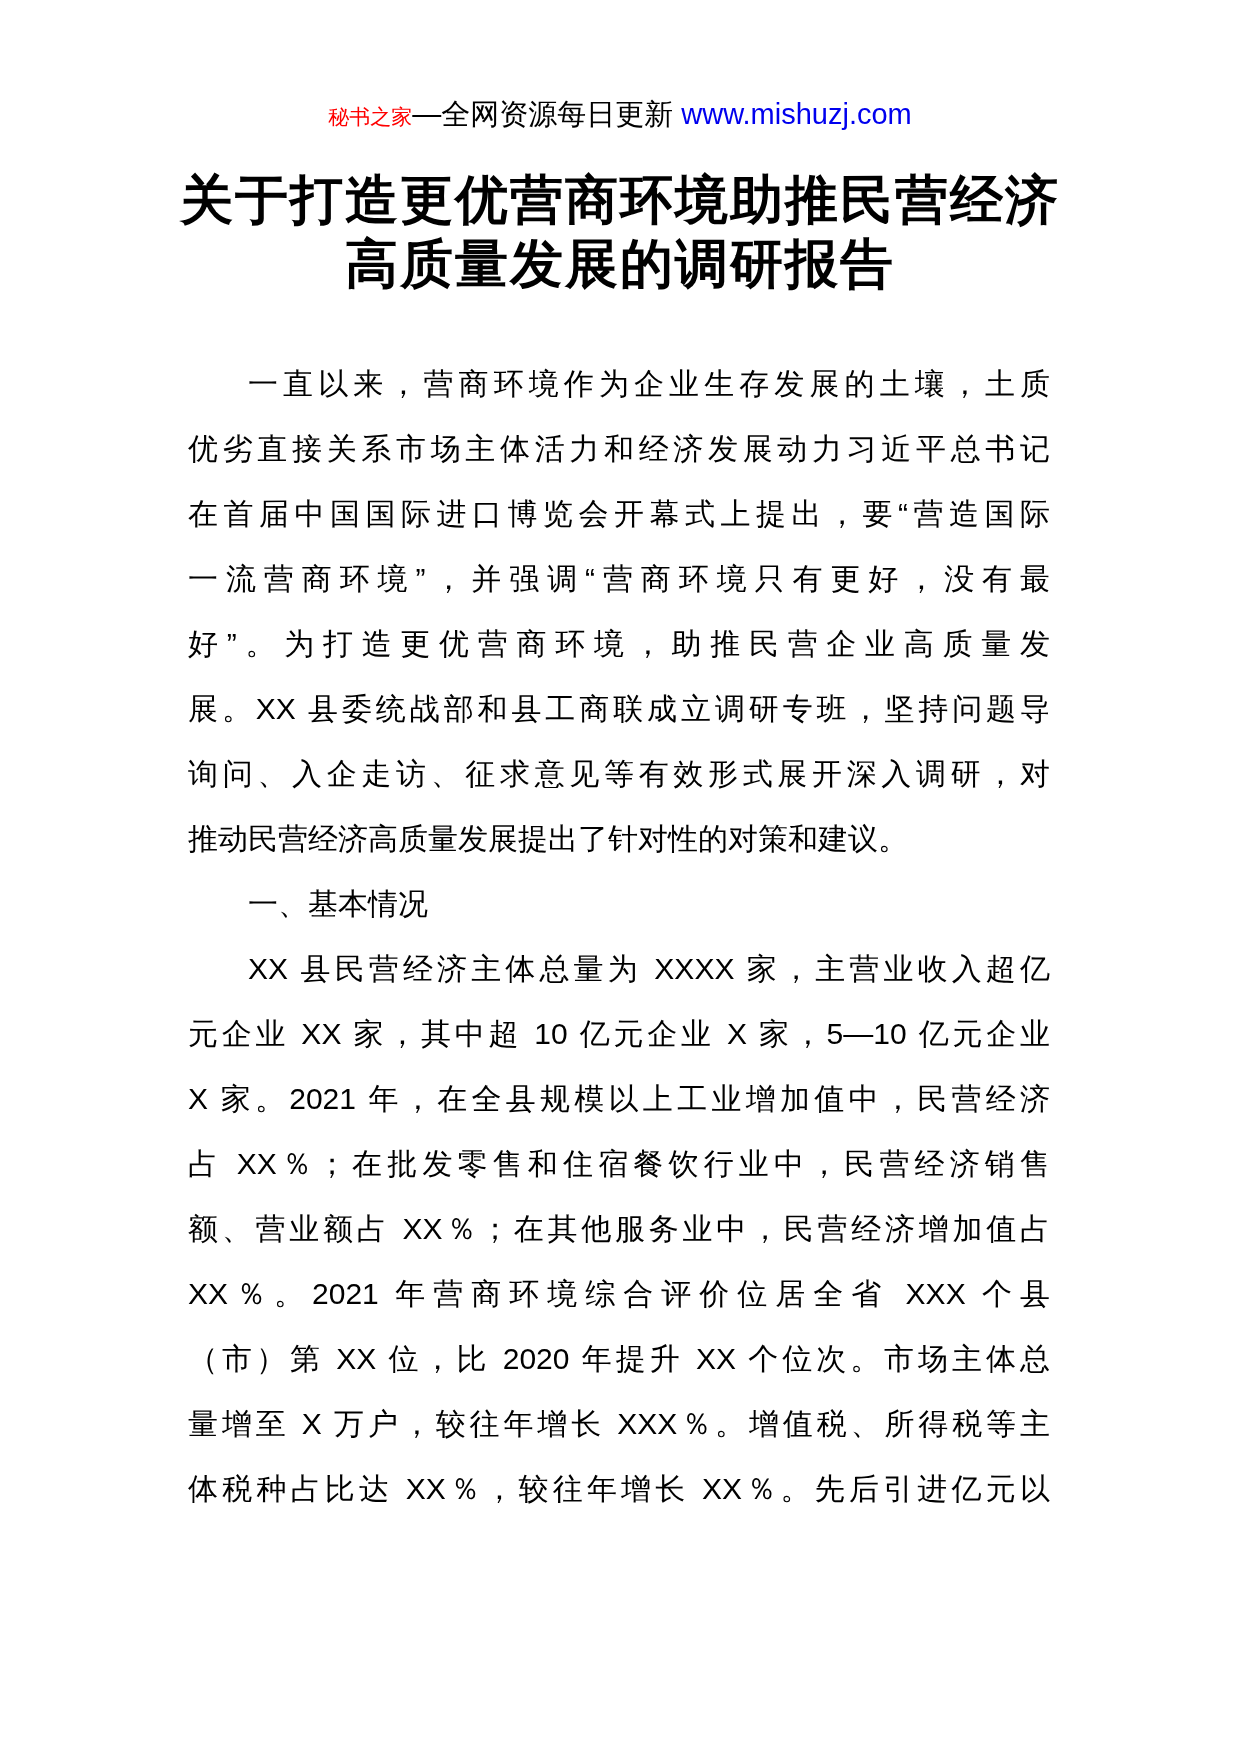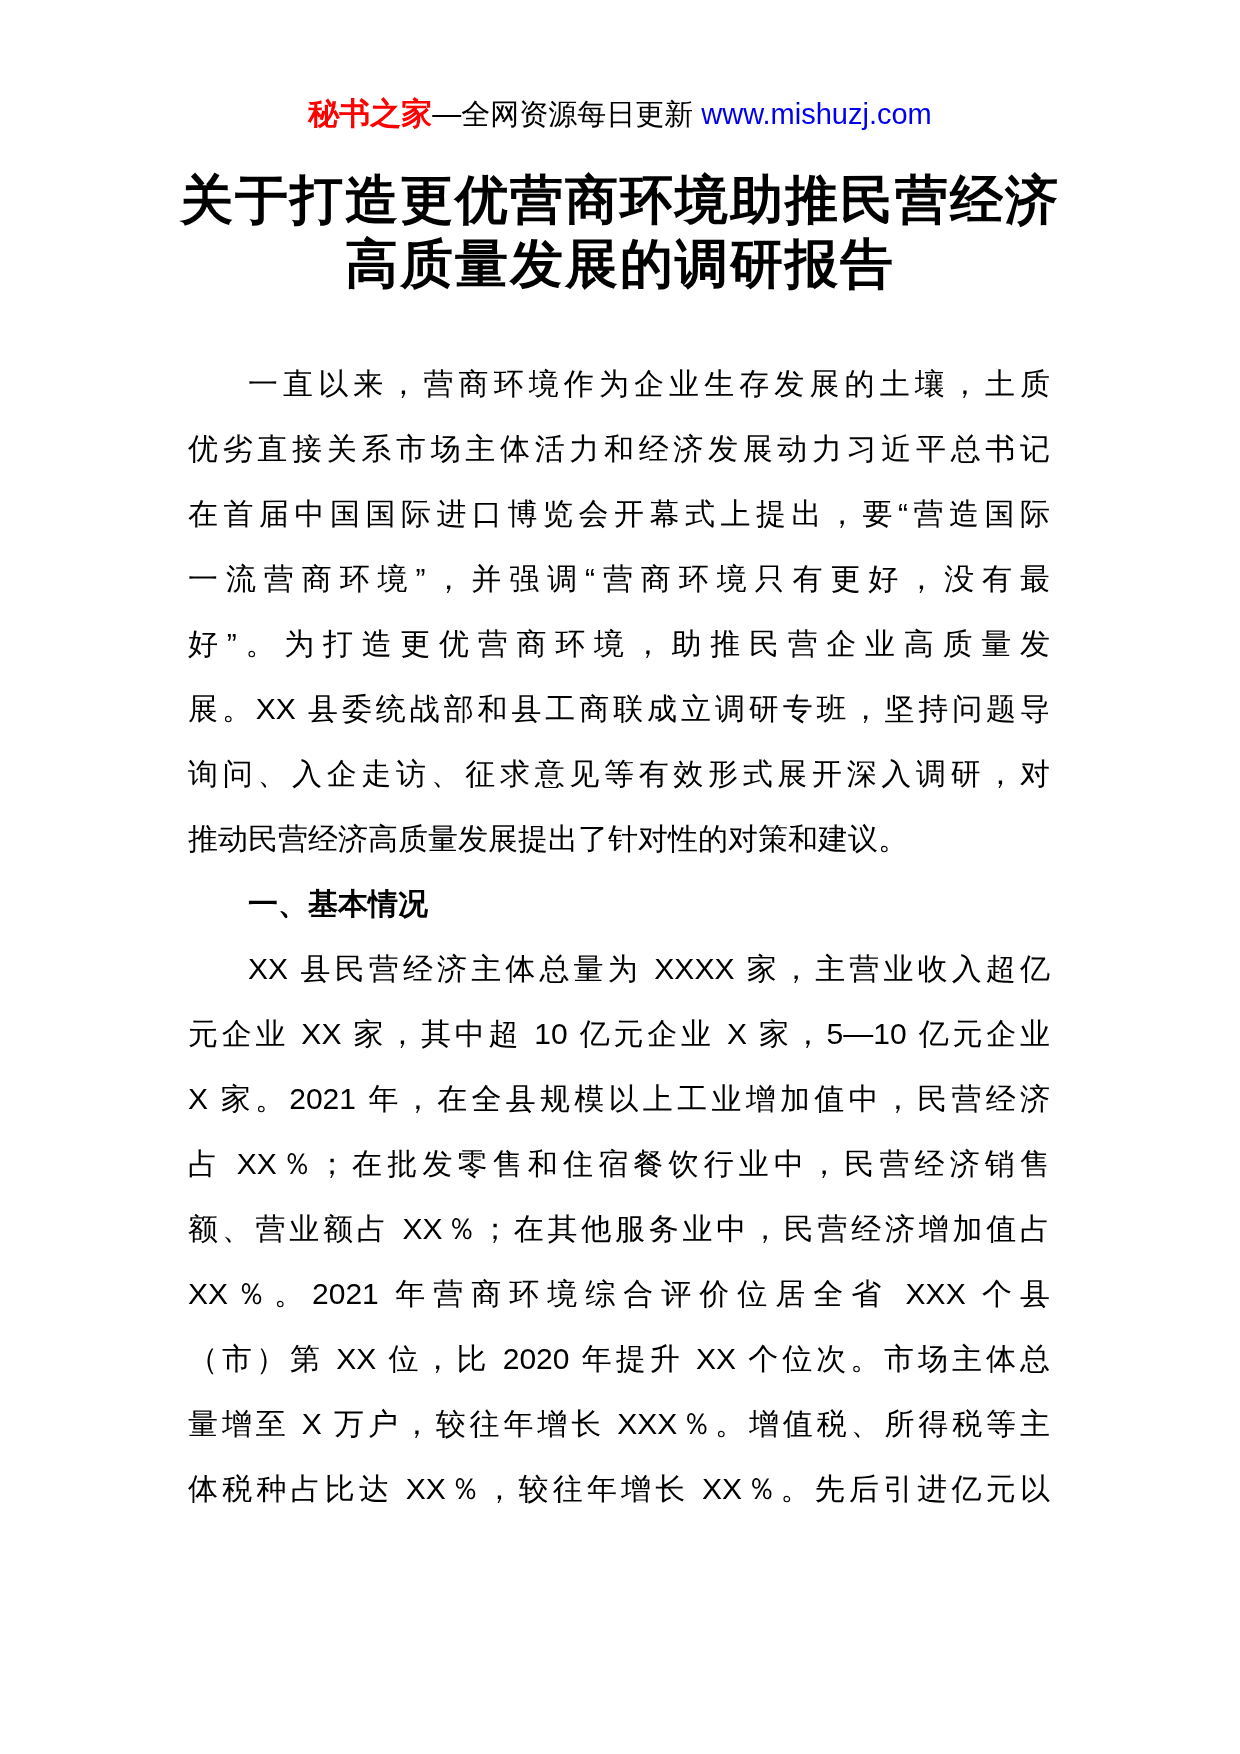--- a/index.html
+++ b/index.html
@@ -11,21 +11,21 @@
     overflow:hidden;
     font-family:"Liberation Sans", sans-serif;
     color:#000;
   }
   .doc-header {
     position:absolute; top:95px; left:0; width:100%;
     text-align:center;
     font-size:29px; line-height:38px;
     white-space:nowrap;
   }
-  .site-name { font-weight:bold; font-size:31px;text-align:right; }
+  .site-name { font-weight:normal; font-size:21px;text-align:right; }
   .doc-title {
     position:absolute; top:168px; left:0; width:100%;
     text-align:center;
     font-weight:bold;
     font-size:53px; line-height:64px;
     letter-spacing:2px;
   }
   .doc-body {
     position:absolute; top:351px; left:188px; width:862px;
   }
@@ -33,21 +33,21 @@
     height:65px; line-height:65px;
     font-size:30px;
     text-align:justify;
     text-align-last:justify;
     overflow:hidden;
     white-space:nowrap;
   }
   .line.first { text-indent:2em; }
   .line.plast { text-align-last:left; white-space:normal; }
   .line.heading {
-    font-weight:bold;
+    font-weight:normal;
     text-align:right; text-align-last:left;
     text-indent:2em;
   }
 </style>
 </head>
 <body>
 
 <div class="page">
 
   <div class="doc-header">

